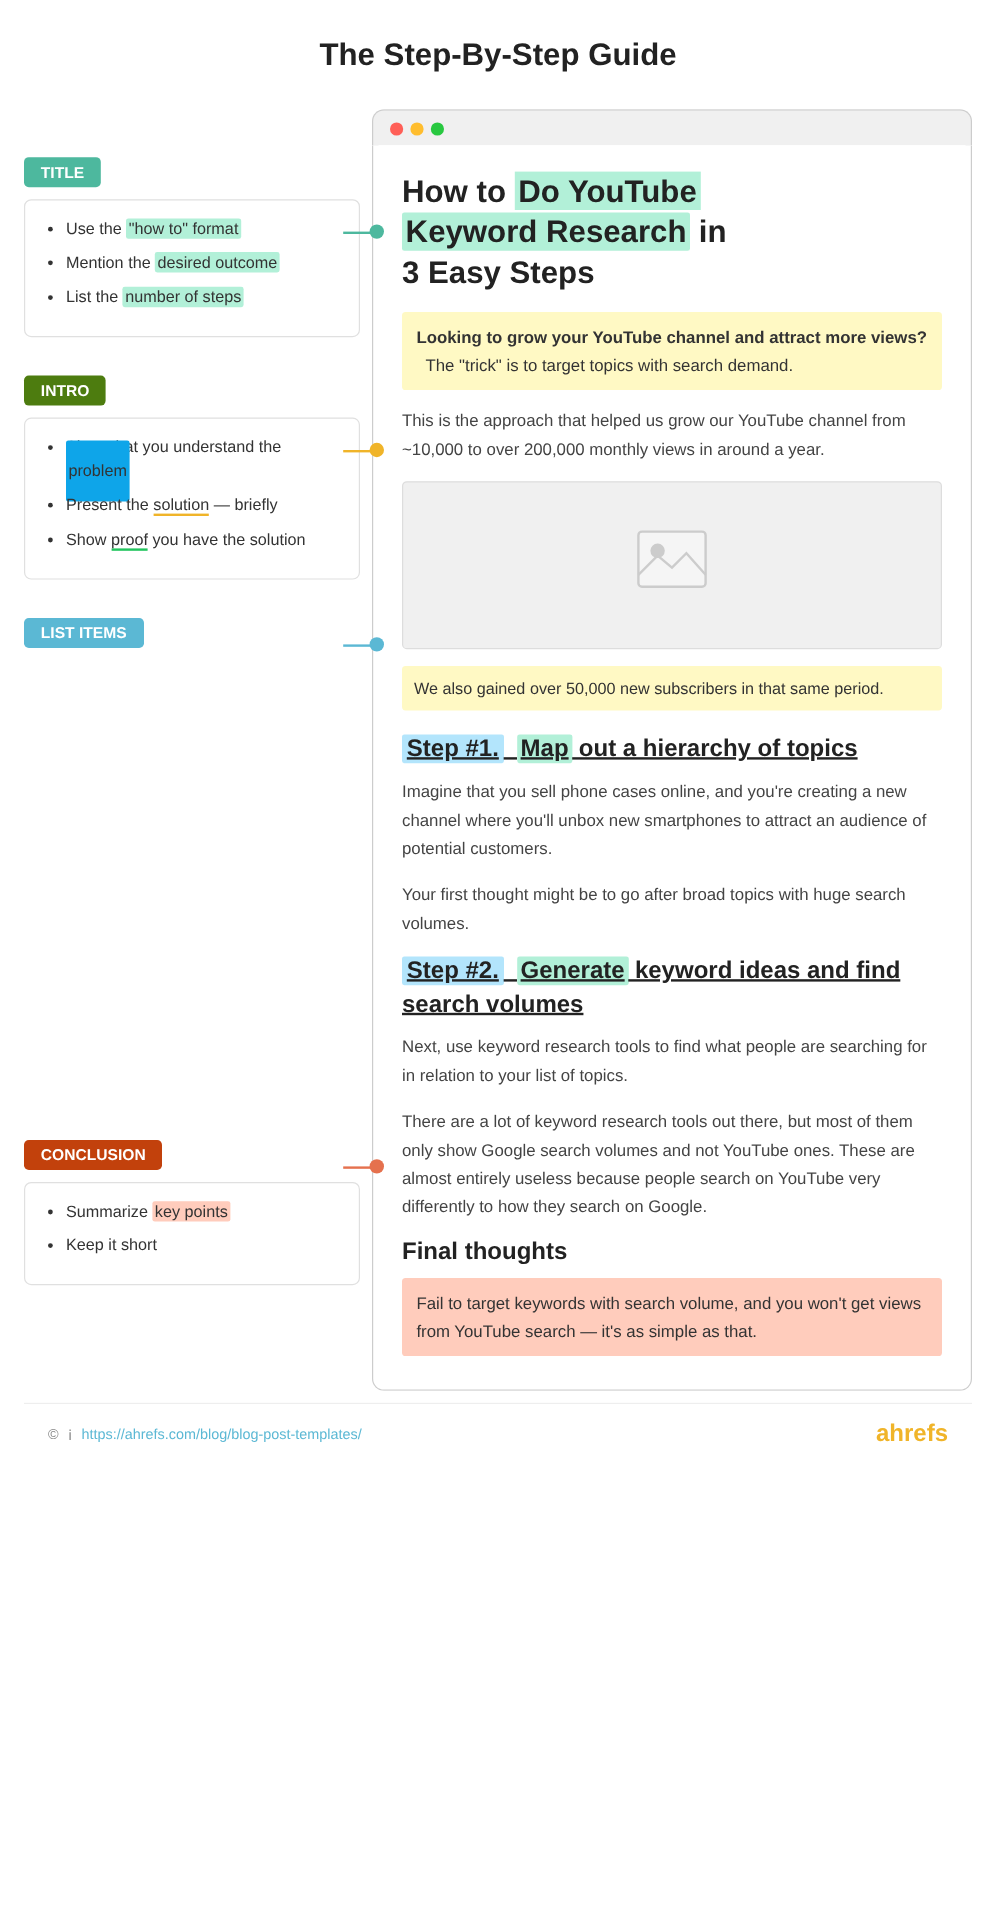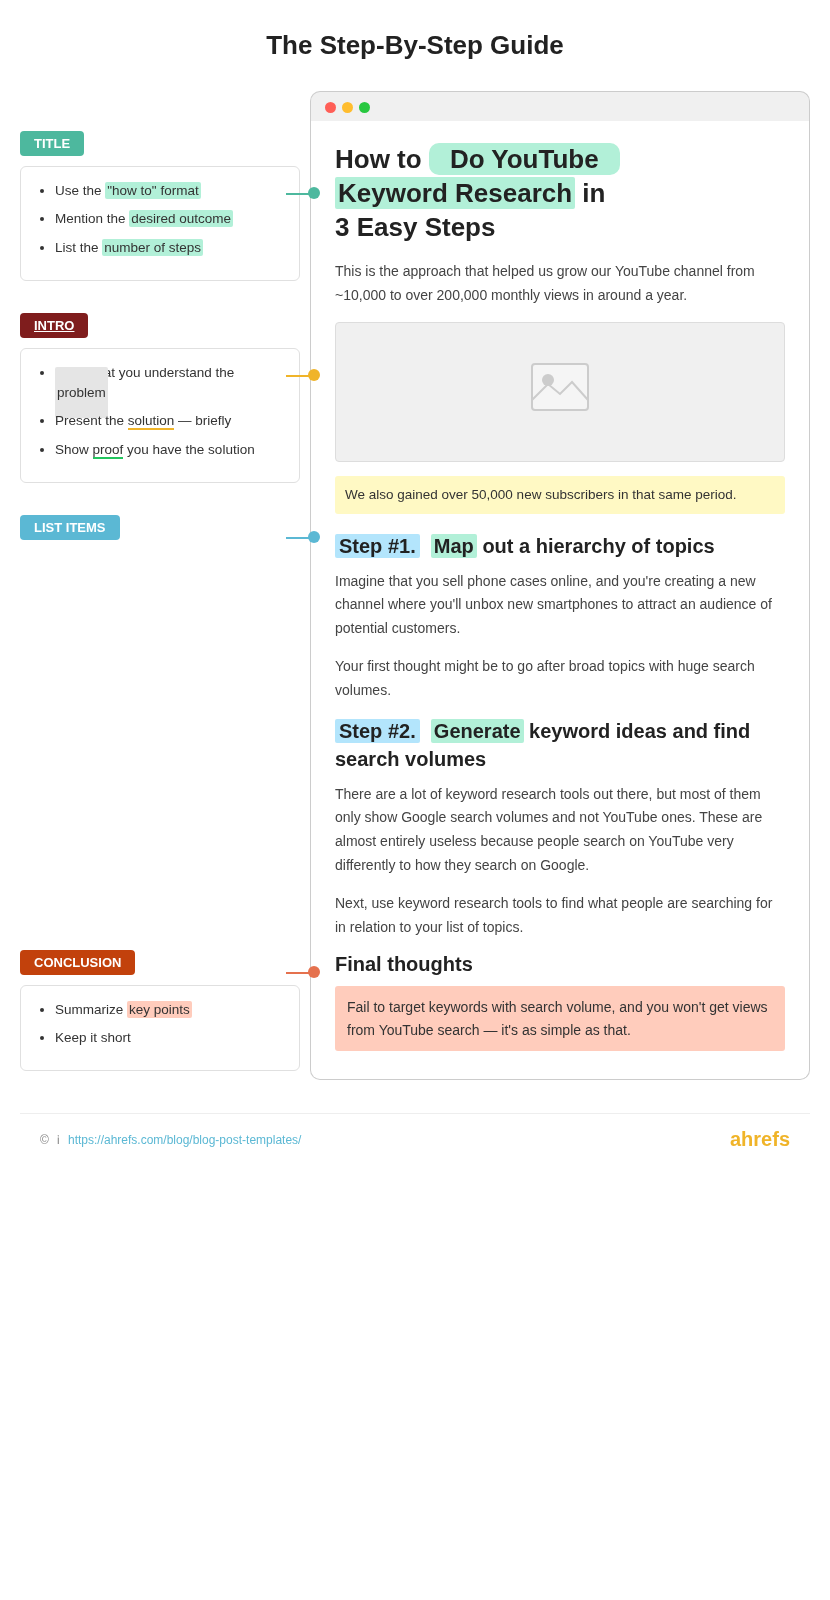--- a/index.html
+++ b/index.html
@@ -43,21 +43,21 @@
       display: inline-block;
       padding: 5px 14px;
       border-radius: 4px;
       font-family: Arial, sans-serif;
       font-weight: bold;
       font-size: 13px;
       color: #fff;
       margin-bottom: 10px;
     }
     .label-title { background: #4db89e; }
-    .label-intro { background: #7f1d1d; text-decoration: underline; }
+    .label-intro { background: #4d7c0f; }
     .label-list { background: #5bb8d4; }
     .label-conclusion { background: #c2410c; }
 
     .sidebar-box {
       background: #fff;
       border: 1.5px solid #e0e0e0;
       border-radius: 6px;
       padding: 14px 16px;
       font-family: Arial, sans-serif;
       font-size: 13.5px;
@@ -65,21 +65,21 @@
     }
     .sidebar-box ul {
       list-style: disc;
       padding-left: 18px;
     }
     .sidebar-box ul li {
       margin-bottom: 8px;
       line-height: 1.5;
     }
     .hl-green { background: #b2f0d8; border-radius: 2px; padding: 1px 2px; }
-    .hl-yellow { background: #e5e5e5; border-radius: 2px; padding: 18px 2px; }
+    .hl-yellow { background: #0ea5e9; border-radius: 2px; padding: 18px 2px; }
     .hl-blue { background: #b3e5fc; border-radius: 2px; padding: 1px 2px; }
     .hl-orange { background: #ffccbc; border-radius: 2px; padding: 1px 2px; }
     
     .browser-panel {
       flex: 1;
       margin-left: 10px;
     }
     .browser-chrome {
       background: #f0f0f0;
       border-radius: 10px 10px 0 0;
@@ -102,21 +102,21 @@
       padding: 22px 24px 28px 24px;
       font-family: Arial, sans-serif;
     }
     .article-title {
       font-size: 26px;
       font-weight: bold;
       line-height: 1.3;
       color: #222;
       margin-bottom: 16px;
     }
-    .hl-teal { background: #b2f0d8; border-radius: 10px; padding: 1px 21px; }
+    .hl-teal { background: #b2f0d8; border-radius: 0; padding: 1px 3px; }
     .hl-teal2 { background: #b2f0d8; border-radius: 2px; padding: 1px 3px; }
     .intro-highlight {
       background: #fff9c4;
       border-left: none;
       padding: 10px 12px;
       margin-bottom: 14px;
       font-size: 14px;
       line-height: 1.6;
       color: #333;
       border-radius: 3px;
@@ -149,20 +149,21 @@
       line-height: 1.6;
       border-radius: 3px;
       margin-bottom: 18px;
     }
     .step-heading {
       font-size: 20px;
       font-weight: bold;
       color: #222;
       margin-bottom: 10px;
       line-height: 1.4;
+      text-decoration: underline;
     }
     .step-hl { background: #b3e5fc; border-radius: 2px; padding: 1px 4px; }
     .step-hl2 { background: #b3e5fc; border-radius: 2px; padding: 1px 4px; margin-top: 41px; }
     .step-hl3 { background: #b2f0d8; border-radius: 2px; padding: 1px 3px; }
     .final-heading {
       font-size: 20px;
       font-weight: bold;
       color: #222;
       margin-bottom: 10px;
     }
@@ -267,20 +268,24 @@
         <div class="dot dot-green"></div>
       </div>
       <div class="browser-content">
 
         <div class="article-title">
           How to <span class="hl-teal">Do YouTube</span><br>
           <span class="hl-teal2">Keyword Research</span> in<br>
           3 Easy Steps
         </div>
 
+        <div class="intro-highlight">
+          <strong>Looking to grow your YouTube channel and attract more views?</strong>
+          &nbsp; The "trick" is to target topics with search demand.
+        </div>
 
         <p class="body-text">This is the approach that helped us grow our YouTube channel from ~10,000 to over 200,000 monthly views in around a year.</p>
 
         <div class="image-placeholder">
           <span class="img-icon">
             <svg width="60" height="50" viewBox="0 0 60 50" fill="none">
               <rect x="2" y="2" width="56" height="46" rx="3" stroke="#ccc" stroke-width="2" fill="#f5f5f5"></rect>
               <circle cx="18" cy="18" r="6" fill="#ccc"></circle>
               <polyline points="2,38 18,22 30,32 42,20 58,38" fill="none" stroke="#ccc" stroke-width="2"></polyline>
             </svg>
@@ -291,22 +296,22 @@
 
         <h2 class="step-heading">
           <span class="step-hl">Step #1.</span>&nbsp; <span class="step-hl3">Map</span> out a hierarchy of topics
         </h2>
         <p class="body-text">Imagine that you sell phone cases online, and you're creating a new channel where you'll unbox new smartphones to attract an audience of potential customers.</p>
         <p class="body-text">Your first thought might be to go after broad topics with huge search volumes.</p>
 
         <h2 class="step-heading">
           <span class="step-hl2">Step #2.</span>&nbsp; <span class="step-hl3">Generate</span> keyword ideas and find search volumes
         </h2>
+        <p class="body-text">Next, use keyword research tools to find what people are searching for in relation to your list of topics.</p>
         <p class="body-text">There are a lot of keyword research tools out there, but most of them only show Google search volumes and not YouTube ones. These are almost entirely useless because people search on YouTube very differently to how they search on Google.</p>
-        <p class="body-text">Next, use keyword research tools to find what people are searching for in relation to your list of topics.</p>
 
         <h2 class="final-heading">Final thoughts</h2>
         <div class="conclusion-highlight">Fail to target keywords with search volume, and you won't get views from YouTube search — it's as simple as that.</div>
 
       </div>
     </div>
 
   </div>
 
   <div class="footer">

